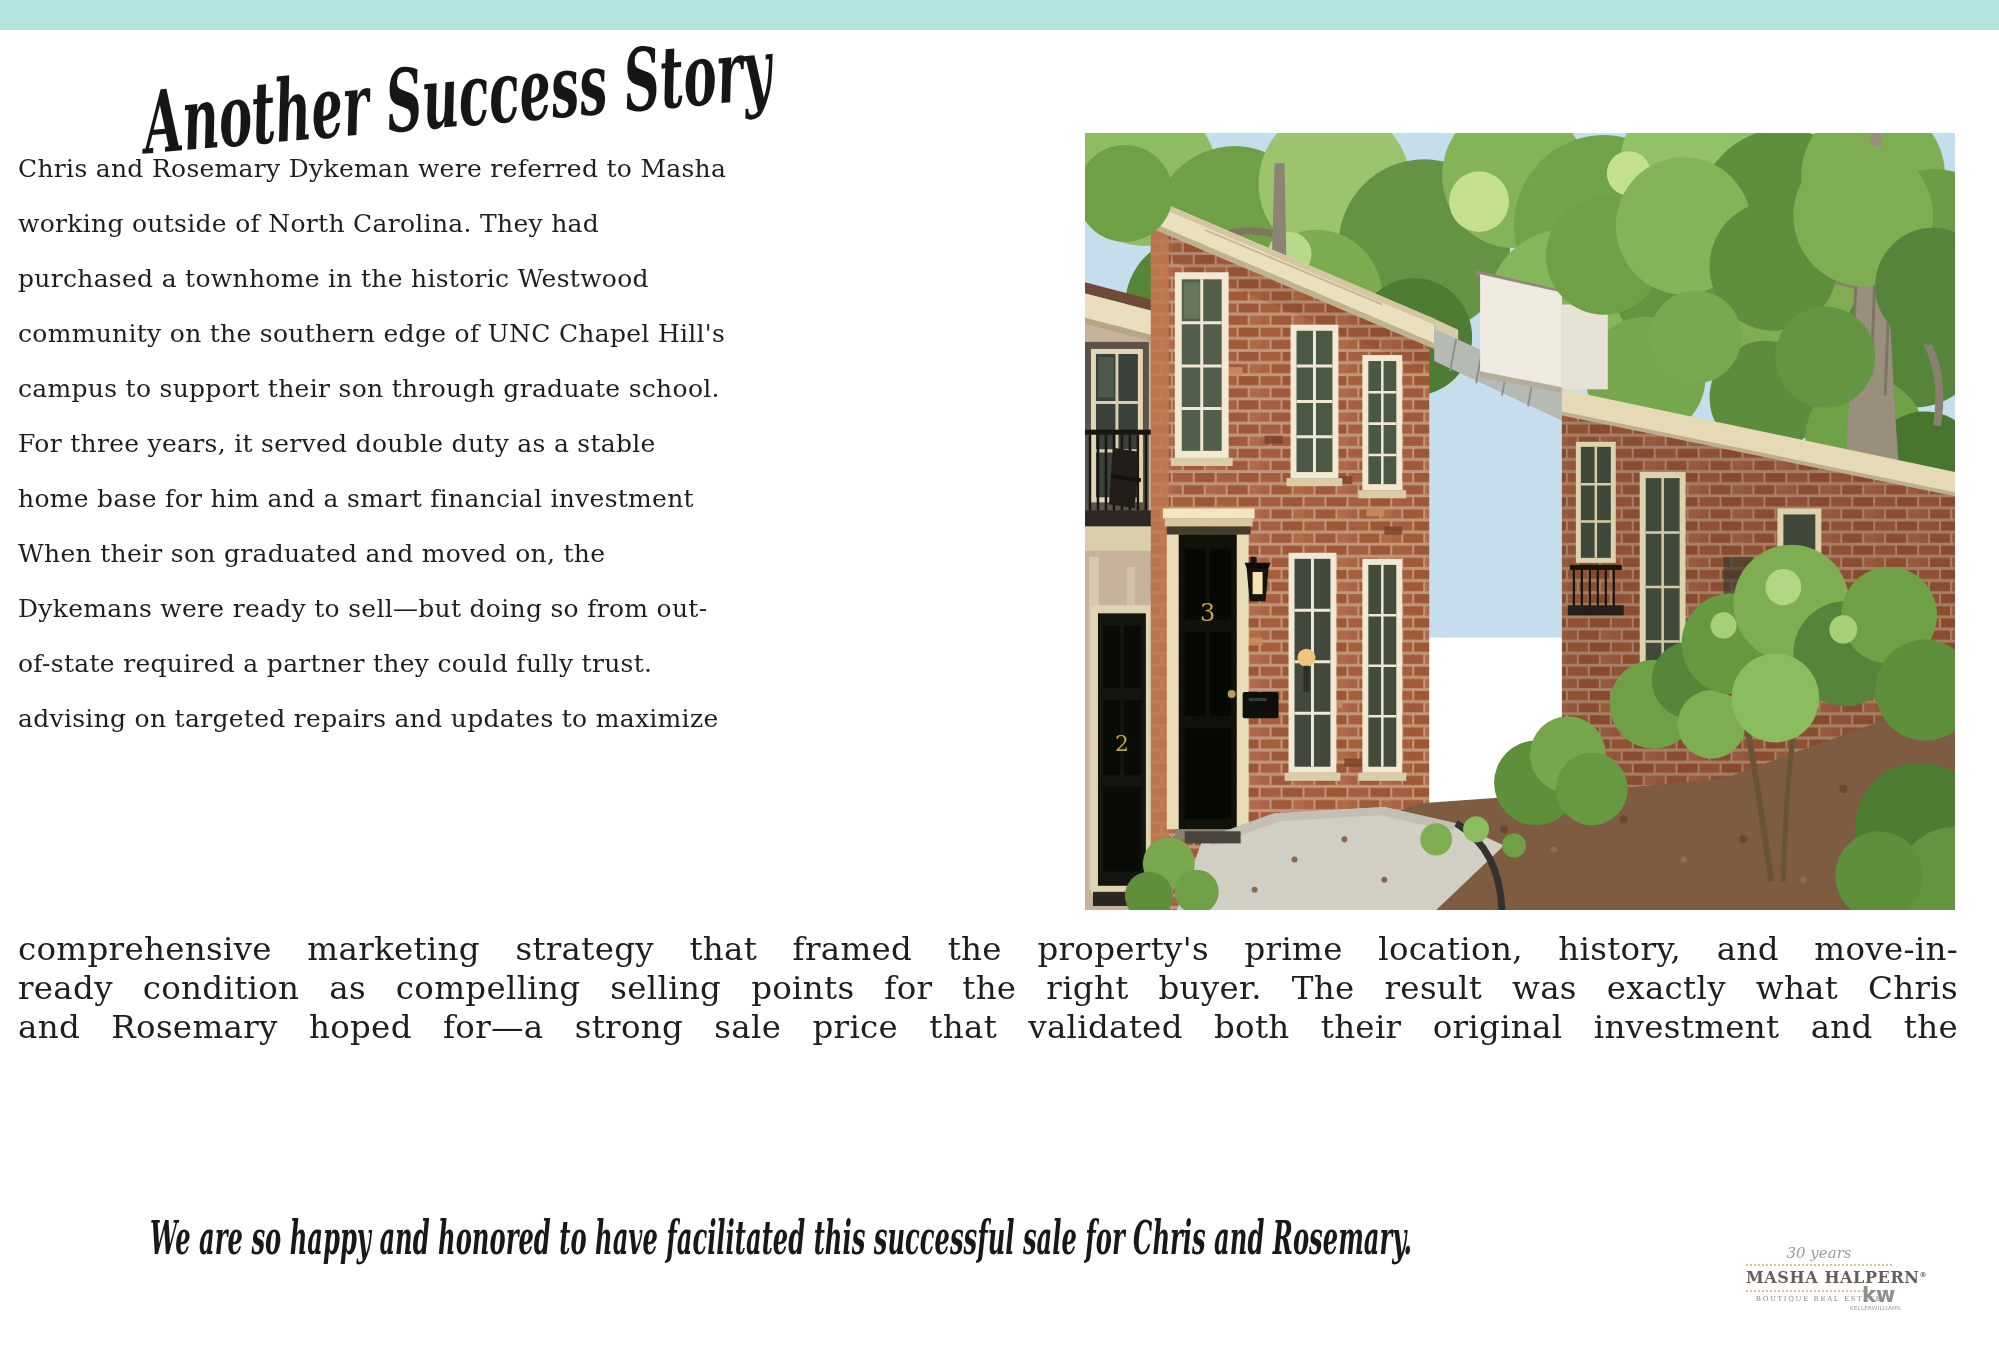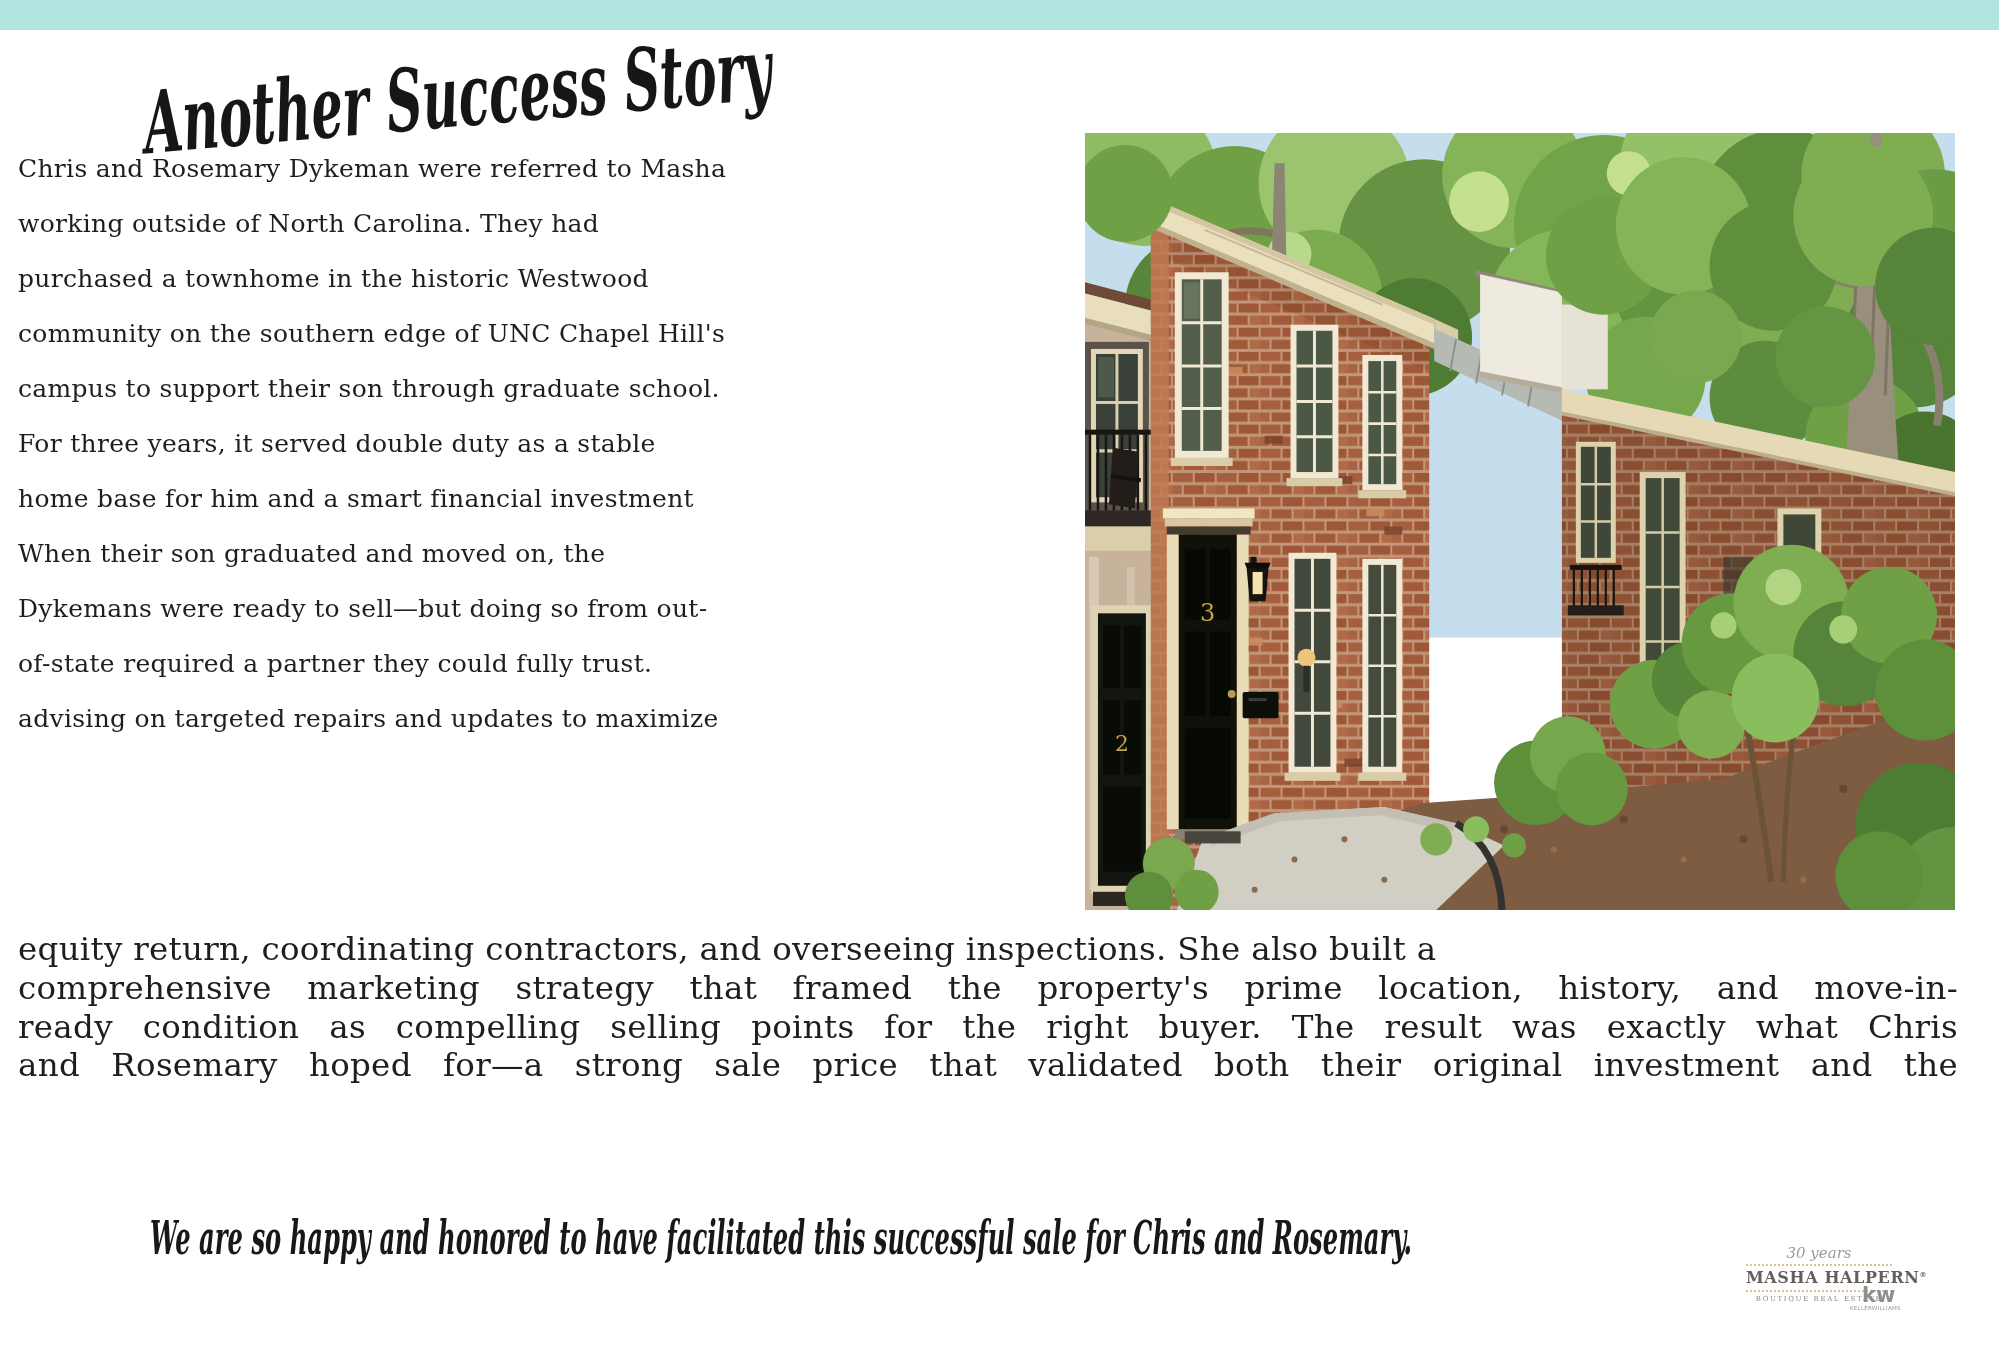--- a/index.html
+++ b/index.html
@@ -315,21 +315,20 @@
           <circle cx="780" cy="82" r="70" fill="#7fae52"></circle>
         <circle cx="850" cy="152" r="58" fill="#55843a"></circle>
           <circle cx="612" cy="202" r="46" fill="#79a84e"></circle>
         <circle cx="742" cy="222" r="50" fill="#649543"></circle>
           <circle cx="40" cy="60" r="48" fill="#6fa046"></circle>
       </g>
     </svg>
   </div>
 
   <div class="full-para">
-    <div class="ln">equity return, coordinating contractors, and overseeing inspections. She also built a</div>
     <div class="ln jl">comprehensive marketing strategy that framed the property's prime location, history, and move-in-</div>
     <div class="ln jl">ready condition as compelling selling points for the right buyer. The result was exactly what Chris</div>
     <div class="ln jl">and Rosemary hoped for—a strong sale price that validated both their original investment and the</div>
   </div>
 
   <div class="closing-wrap">
     <svg viewBox="0 0 1290 95" width="1290" height="95">
       <text class="script-mid" x="645" y="62" text-anchor="middle" textLength="1262" lengthAdjust="spacingAndGlyphs">We are so happy and honored to have facilitated this successful sale for Chris and Rosemary.</text>
     </svg>
   </div>

